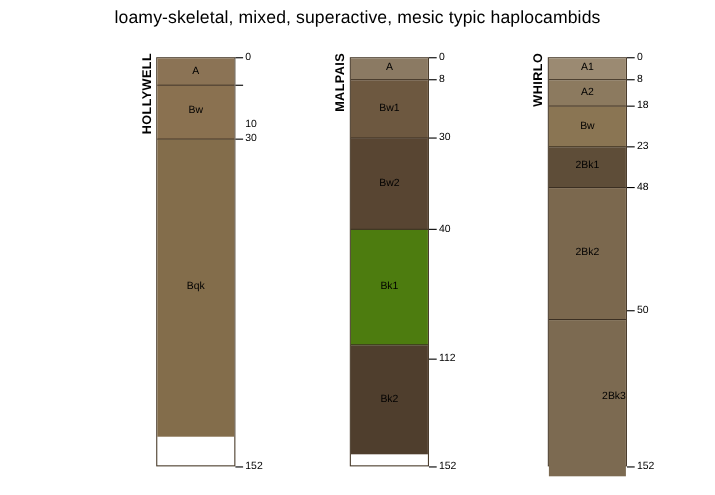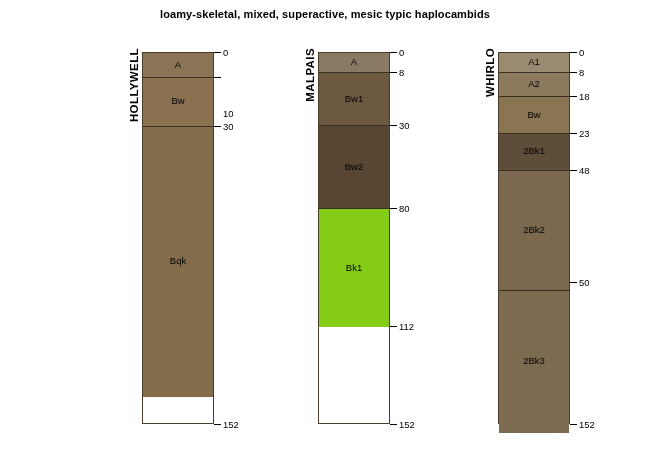--- a/index.html
+++ b/index.html
@@ -13,22 +13,22 @@
     font-family: "Liberation Sans", sans-serif;
     overflow: hidden;
     position: relative;
   }
   #title {
     position: absolute;
     top: 8px;
     left: 0;
     width: 650px;
     text-align: center;
-    font-size: 11px;
-    font-weight: bold;
+    font-size: 16px;
+    font-weight: normal;
     color: #000000;
     letter-spacing: 0.1px;
   }
   .profile {
     position: absolute;
     top: 0;
     height: 450px;
     width: 200px;
   }
   .col-label {
@@ -123,34 +123,37 @@
   <div class="col-stack" style="left:30px; top:52px; width:72px; height:372px;">
     <div class="horizon" style="height:19.5px; background:#8b7a63;">
       <span class="horizon-label">A</span>
     </div>
     <div class="horizon" style="height:53.5px; background:#6d5840;">
       <span class="horizon-label">Bw1</span>
     </div>
     <div class="horizon" style="height:83px; background:#584532;">
       <span class="horizon-label">Bw2</span>
     </div>
-    <div class="horizon" style="height:118px; background:#84cc16;">
+    <div class="horizon" style="height:105px; background:#4d7c0f;">
       <span class="horizon-label">Bk1</span>
+    </div>
+    <div class="horizon" style="height:98.5px; background:#4f3e2d;">
+      <span class="horizon-label">Bk2</span>
     </div>
   </div>
 
   <div class="depth-axis" style="left:102px; top:52px; height:372px;">
     <div class="tick" style="top:0px;"></div>
     <div class="tick-label" style="top:0px;">0</div>
     <div class="tick" style="top:19.5px;"></div>
     <div class="tick-label" style="top:19.5px;">8</div>
     <div class="tick" style="top:73px;"></div>
     <div class="tick-label" style="top:73px;">30</div>
     <div class="tick" style="top:156px;"></div>
-    <div class="tick-label" style="top:156px;">80</div>
+    <div class="tick-label" style="top:156px;">40</div>
     <div class="tick" style="top:273.5px;"></div>
     <div class="tick-label" style="top:273.5px;">112</div>
     <div class="tick" style="top:372px;"></div>
     <div class="tick-label" style="top:372px;">152</div>
   </div>
 </div>
 
 <div class="profile" style="left:470px;">
   <div class="col-label" style="left:14px; top:48px;">WHIRLO</div>
 
@@ -163,21 +166,21 @@
     </div>
     <div class="horizon" style="height:36.5px; background:#8a7553;">
       <span class="horizon-label">Bw</span>
     </div>
     <div class="horizon" style="height:37px; background:#5e4d38;">
       <span class="horizon-label">2Bk1</span>
     </div>
     <div class="horizon" style="height:120px; background:#7b684e;">
       <span class="horizon-label">2Bk2</span>
     </div>
-    <div class="horizon" style="height:142px; background:#7c6a51;">
+    <div class="horizon" style="height:142px; background:#7c6a51;justify-content:flex-end;">
       <span class="horizon-label">2Bk3</span>
     </div>
   </div>
 
   <div class="depth-axis" style="left:100px; top:52px; height:372px;">
     <div class="tick" style="top:0px;"></div>
     <div class="tick-label" style="top:0px;">0</div>
     <div class="tick" style="top:19.5px;"></div>
     <div class="tick-label" style="top:19.5px;">8</div>
     <div class="tick" style="top:44px;"></div>

